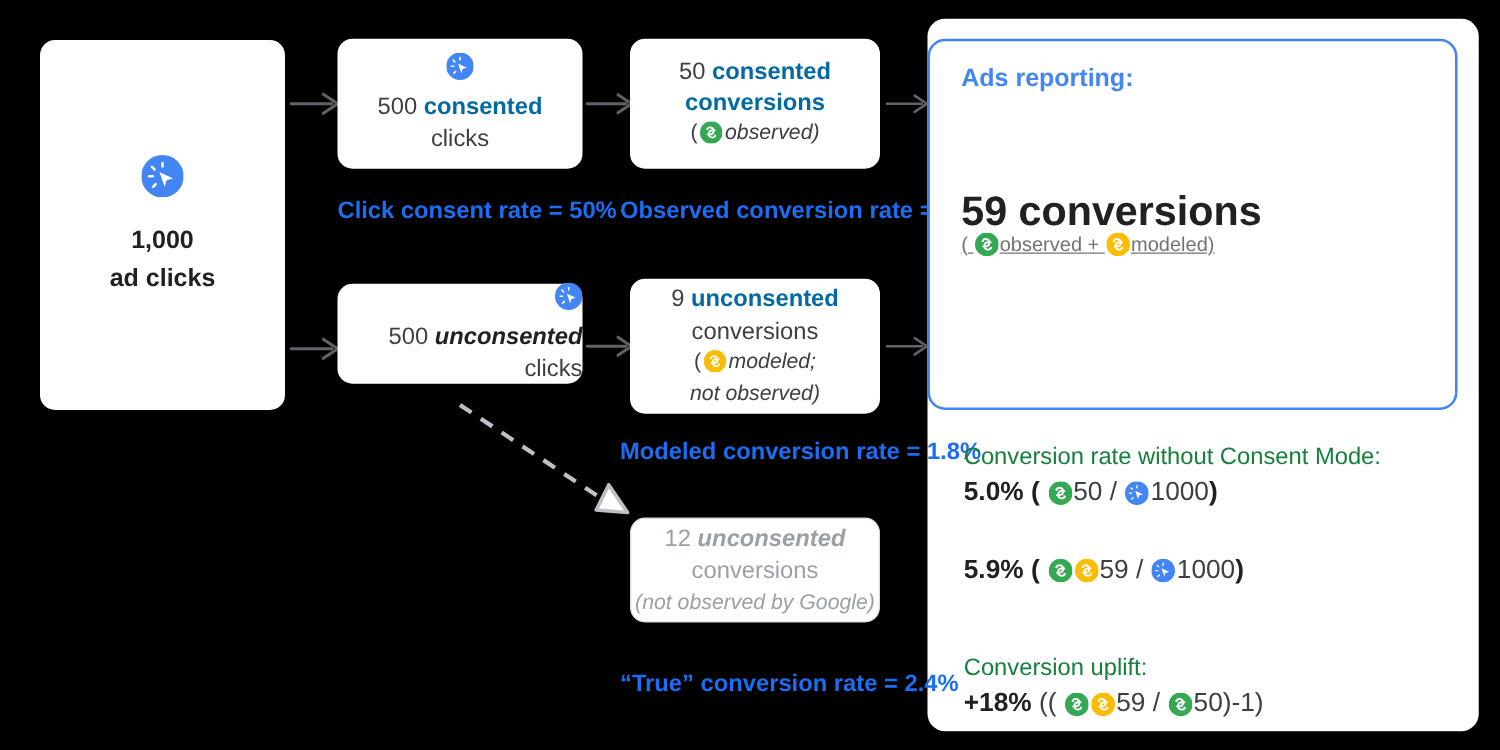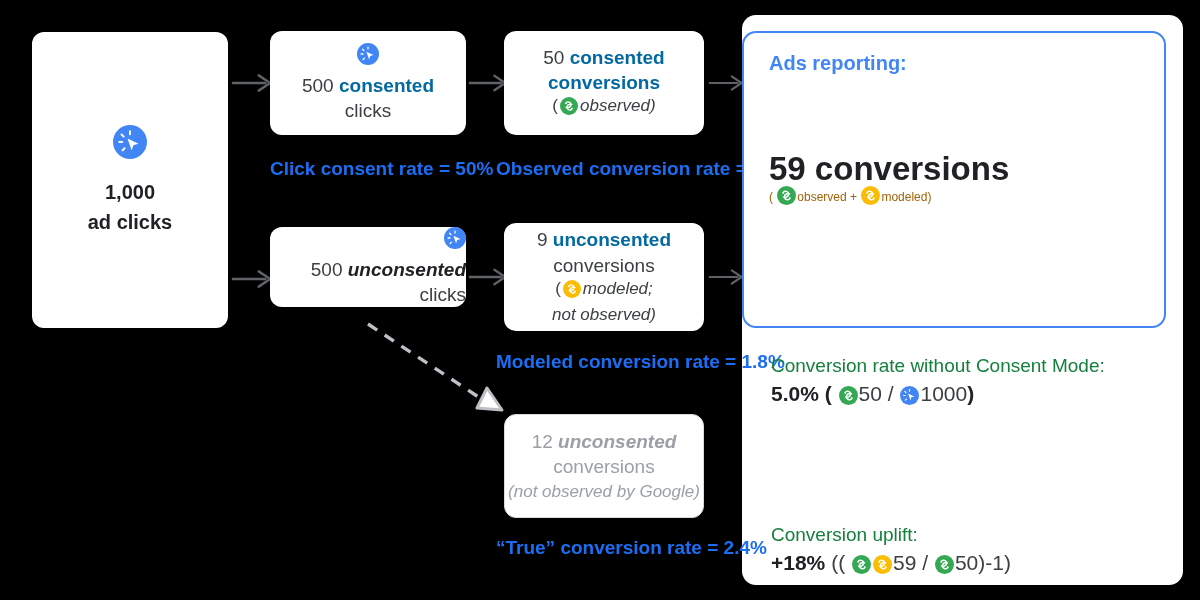--- a/index.html
+++ b/index.html
@@ -39,21 +39,21 @@
   #box-total .big{font-weight:700;color:#202124;font-size:20px;margin-top:14px;}
 
   
   #box-consented-clicks{left:270px;top:31px;width:196px;height:104px;}
   #box-unconsented-clicks{left:270px;top:227px;width:196px;height:80px;align-items:flex-end;}
 
   
   #box-consented-conv{left:504px;top:31px;width:200px;height:104px;}
   #box-unconsented-conv{left:504px;top:223px;width:200px;height:108px;}
   #box-true-conv{
-    left:504px;top:414px;width:200px;height:104px;
+    left:504px;top:414px;width:200px;height:84px;
     color:#9aa0a6;border:1px solid #dadce0;box-shadow:0 1px 2px rgba(0,0,0,.10);text-align:center;
   }
   #box-true-conv .b,#box-true-conv .i{color:#9aa0a6;}
 
   
   .click-icon{display:inline-block;vertical-align:-4px;}
   .conv-icon{display:inline-block;vertical-align:-4px;}
 
   
   .rate{
@@ -86,21 +86,21 @@
   #ads-title{
     position:absolute;left:769px;top:52px;
     color:#4285f4;font-weight:700;font-size:20px;white-space:nowrap;
   }
   #ads-headline{
     position:absolute;left:769px;top:150px;
     color:#202124;font-weight:700;font-size:33px;white-space:nowrap;
   }
   #ads-sub{
     position:absolute;left:769px;top:186px;
-    color:#a16207;font-size:12px;white-space:nowrap;
+    color:#737373;font-size:16px;white-space:nowrap;text-decoration:underline;
   }
 
   
   .stat{position:absolute;left:771px;white-space:nowrap;}
   .stat .lbl{color:#15803d;font-size:19px;display:block;}
   .stat .val{color:#202124;font-size:21px;font-weight:700;display:block;margin-top:5px;}
   .stat .val .nb{font-weight:400;color:#3c4043;}
   #stat-without{top:355px;}
   #stat-with{top:439px;}
   #stat-uplift{top:524px;}
@@ -276,20 +276,33 @@
             <use href="#sym-conv"></use>
           </svg></span><span class="nb">50</span>
       <span class="nb">/</span>
       <span class="click-icon" style="margin:0 1px"><svg width="19" height="19">
             <use href="#sym-click"></use>
           </svg></span><span class="nb">1000</span><span>)</span>
     </span>
   </div>
 
   <div class="stat" id="stat-with">
+    <span class="val">
+      <span>5.9%</span>
+      <span>(</span>
+      <span class="conv-icon" style="color:#34a853;margin:0 1px"><svg width="19" height="19">
+            <use href="#sym-conv"></use>
+          </svg></span><span class="conv-icon" style="color:#fbbc04;margin:0 1px"><svg width="19" height="19">
+            <use href="#sym-conv"></use>
+          </svg></span><span class="nb">59</span>
+      <span class="nb">/</span>
+      <span class="click-icon" style="margin:0 1px"><svg width="19" height="19">
+            <use href="#sym-click"></use>
+          </svg></span><span class="nb">1000</span><span>)</span>
+    </span>
   </div>
 
   <div class="stat" id="stat-uplift">
     <span class="lbl">Conversion uplift:</span>
     <span class="val">
       <span>+18%</span>
       <span class="nb">((</span>
       <span class="conv-icon" style="color:#34a853;margin:0 1px"><svg width="19" height="19">
             <use href="#sym-conv"></use>
           </svg></span><span class="conv-icon" style="color:#fbbc04;margin:0 1px"><svg width="19" height="19">

